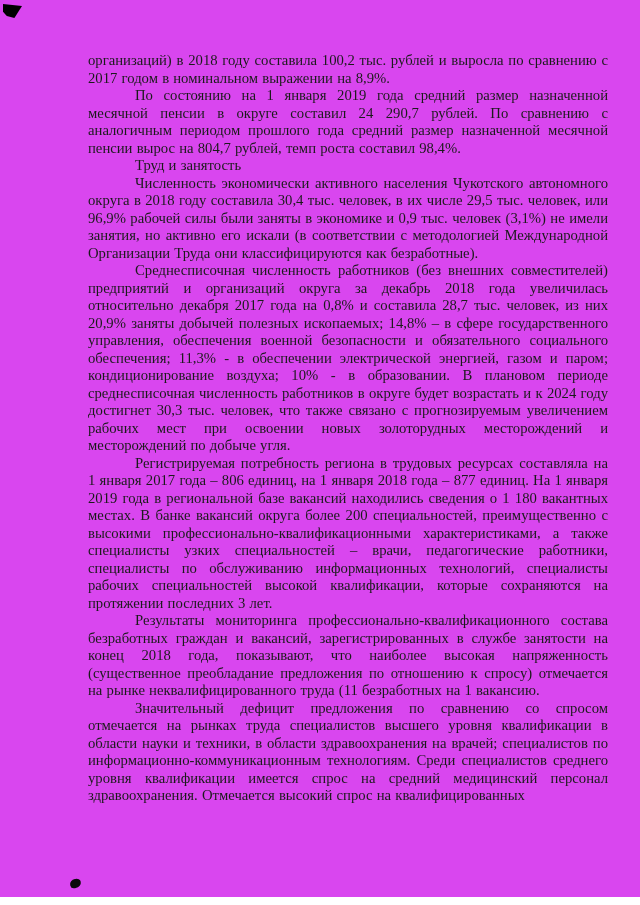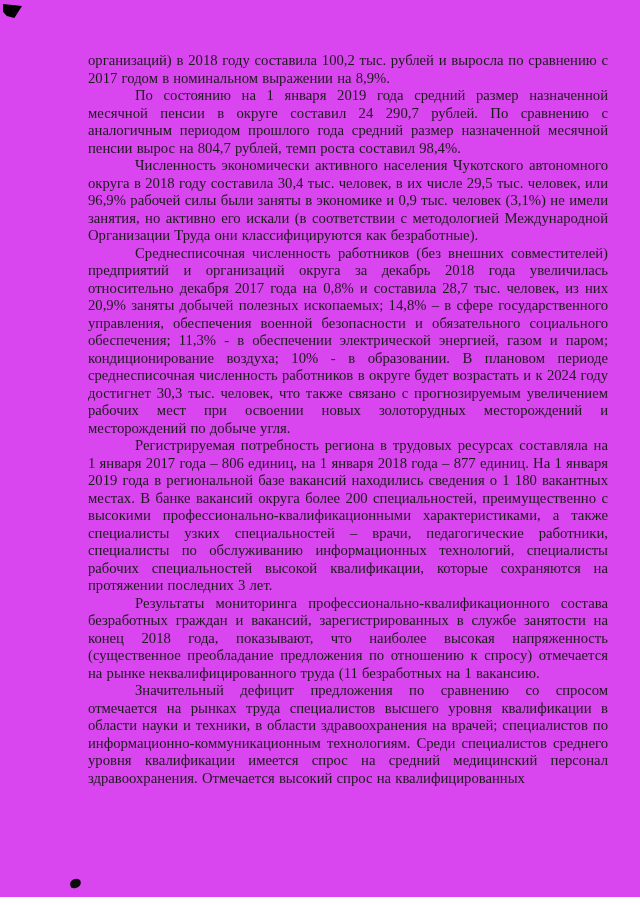--- a/index.html
+++ b/index.html
@@ -56,20 +56,21 @@
 </head>
 <body>
 
 <div class="page">
 
   <div class="artifact-tl"></div>
 
   <div class="content">
     <p class="para no-indent">организаций) в 2018 году составила 100,2 тыс. рублей и выросла по сравнению с 2017 годом в номинальном выражении на 8,9%.</p>
     <p class="para">По состоянию на 1 января 2019 года средний размер назначенной месячной пенсии в округе составил 24&nbsp;290,7 рублей. По сравнению с аналогичным периодом прошлого года средний размер назначенной месячной пенсии вырос на 804,7 рублей, темп роста составил 98,4%.</p>
+    <p class="para">Труд и занятость</p>
     <p class="para">Численность экономически активного населения Чукотского автономного округа в 2018 году составила 30,4 тыс. человек, в их числе 29,5 тыс. человек, или 96,9% рабочей силы были заняты в экономике и 0,9 тыс. человек (3,1%) не имели занятия, но активно его искали (в соответствии с методологией Международной Организации Труда они классифицируются как безработные).</p>
     <p class="para">Среднесписочная численность работников (без внешних совместителей) предприятий и организаций округа за декабрь 2018 года увеличилась относительно декабря 2017 года на 0,8% и составила 28,7 тыс. человек, из них 20,9% заняты добычей полезных ископаемых; 14,8% – в сфере государственного управления, обеспечения военной безопасности и обязательного социального обеспечения; 11,3% - в обеспечении электрической энергией, газом и паром; кондиционирование воздуха; 10% - в образовании. В плановом периоде среднесписочная численность работников в округе будет возрастать и к 2024 году достигнет 30,3 тыс. человек, что также связано с прогнозируемым увеличением рабочих мест при освоении новых золоторудных месторождений и месторождений по добыче угля.</p>
     <p class="para">Регистрируемая потребность региона в трудовых ресурсах составляла на 1 января 2017 года – 806 единиц, на 1 января 2018 года – 877 единиц. На 1 января 2019 года в региональной базе вакансий находились сведения о 1&nbsp;180 вакантных местах. В банке вакансий округа более 200 специальностей, преимущественно с высокими профессионально-квалификационными характеристиками, а также специалисты узких специальностей – врачи, педагогические работники, специалисты по обслуживанию информационных технологий, специалисты рабочих специальностей высокой квалификации, которые сохраняются на протяжении последних 3 лет.</p>
     <p class="para">Результаты мониторинга профессионально-квалификационного состава безработных граждан и вакансий, зарегистрированных в службе занятости на конец 2018 года, показывают, что наиболее высокая напряженность (существенное преобладание предложения по отношению к спросу) отмечается на рынке неквалифицированного труда (11 безработных на 1 вакансию.</p>
     <p class="para">Значительный дефицит предложения по сравнению со спросом отмечается на рынках труда специалистов высшего уровня квалификации в области науки и техники, в области здравоохранения на врачей; специалистов по информационно-коммуникационным технологиям. Среди специалистов среднего уровня квалификации имеется спрос на средний медицинский персонал здравоохранения. Отмечается высокий спрос на квалифицированных</p>
   </div>
 
   <div class="artifact-bl"></div>
 
 </div>

